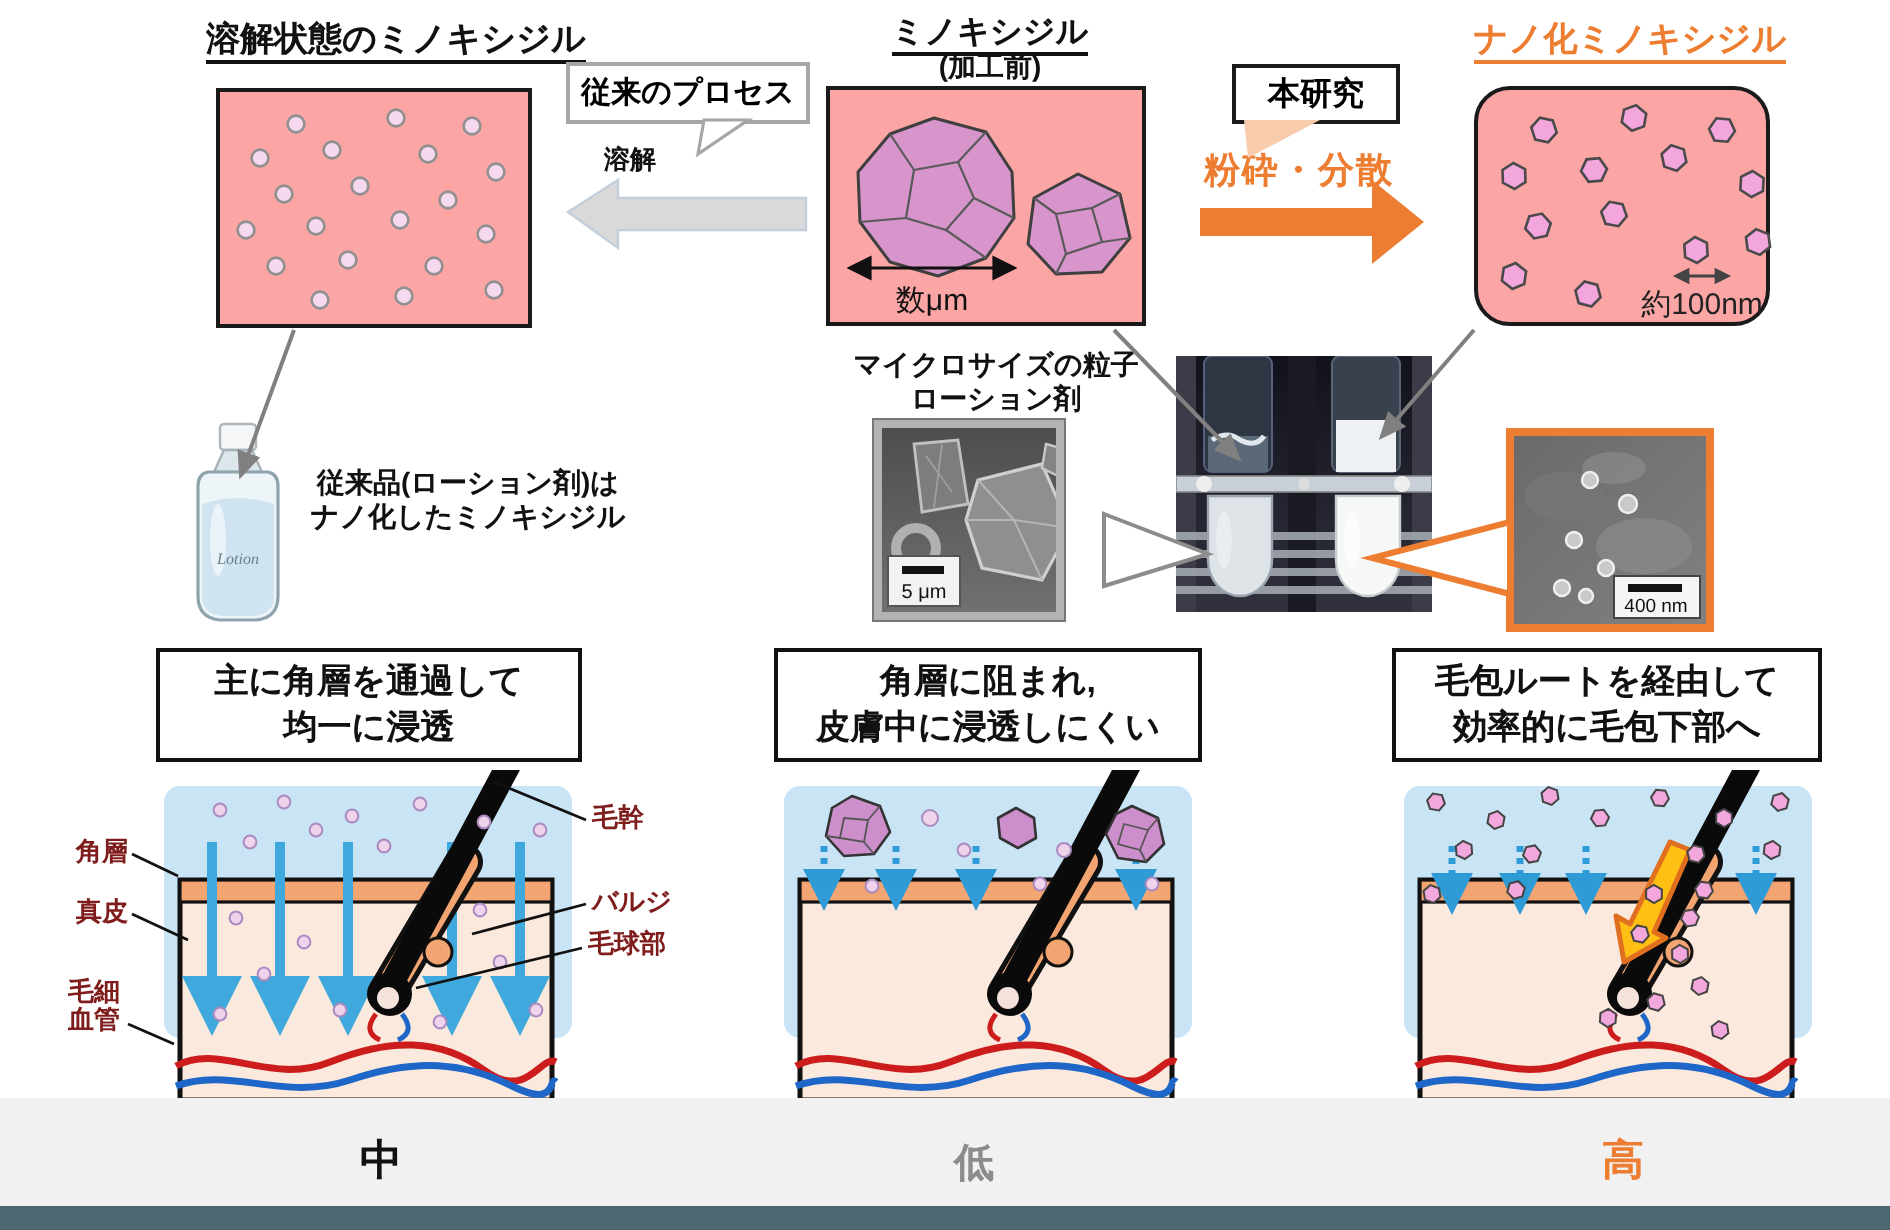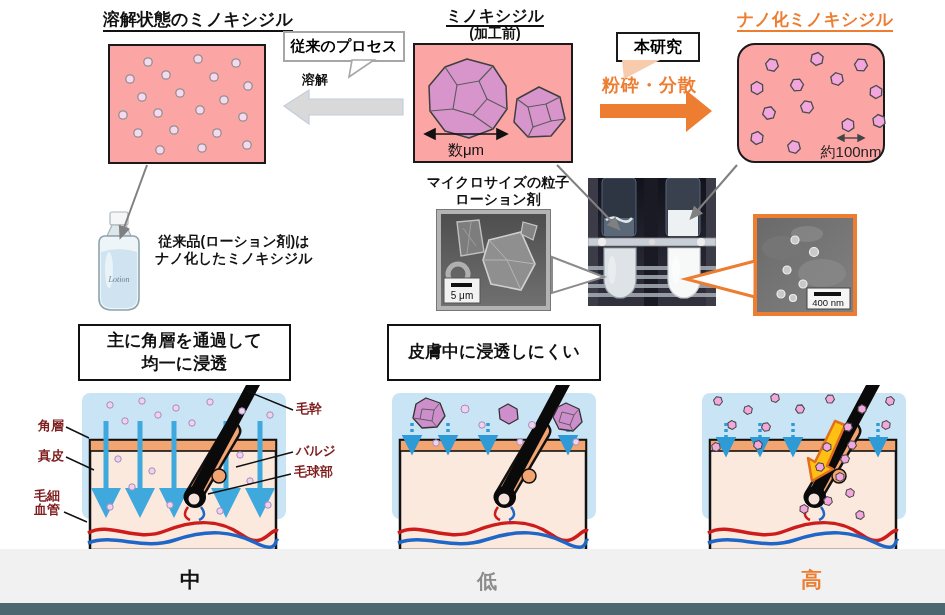--- a/index.html
+++ b/index.html
@@ -136,21 +136,21 @@
   <div class="abs note ctr" style="left:148px;top:233px;width:172px;">
     <div>従来品(ローション剤)は</div>
     <div>ナノ化したミノキシジル</div>
   </div>
 
   <div class="abs note ctr" style="left:424px;top:174px;width:148px;">
     <div>マイクロサイズの粒子</div>
     <div>ローション剤</div>
   </div>
 
-  <div class="abs sem" style="left:437px;top:210px;width:113px;height:100px;border:4px solid #b3b3b3;outline:1px solid #777;">
+  <div class="abs sem" style="left:437px;top:210px;width:95px;height:100px;border:4px solid #b3b3b3;outline:1px solid #777;">
     <svg width="105" height="92" viewBox="0 0 105 92">
       <defs>
         <linearGradient id="semg1" x1="0" y1="0" x2="0" y2="1">
           <stop offset="0" stop-color="#4e4e4e"></stop>
             <stop offset="1" stop-color="#707070"></stop>
         </linearGradient>
       </defs>
       <rect width="105" height="92" fill="url(#semg1)"></rect>
       <polygon points="16,8 38,6 43,38 20,42" fill="#7d7d7d" stroke="#c0c0c0" stroke-width="1.4"></polygon>
       <path d="M22,14 L35,32 M30,8 L26,40" stroke="#9d9d9d" stroke-width="1" fill="none"></path>
@@ -224,21 +224,26 @@
       <rect x="57" y="74" width="27" height="4" fill="#111"></rect>
       <text x="71" y="88" font-size="9.5" fill="#111" text-anchor="middle">400 nm</text>
     </svg>
   </div>
 
   <div class="abs caption" style="left:78px;top:324px;width:213px;height:57px;">
     <div>主に角層を通過して</div>
     <div>均一に浸透</div>
   </div>
   <div class="abs caption" style="left:387px;top:324px;width:214px;height:57px;">
+    <div>角層に阻まれ,</div>
     <div>皮膚中に浸透しにくい</div>
+  </div>
+  <div class="abs caption" style="left:696px;top:324px;width:215px;height:57px;">
+    <div>毛包ルートを経由して</div>
+    <div>効率的に毛包下部へ</div>
   </div>
 
   <svg class="abs" style="left:80px;top:385px;" width="211" height="170" viewBox="0 0 211 170">
     <defs>
       <marker id="bhL" markerWidth="6" markerHeight="6" refX="3" refY="3" orient="auto">
           <path d="M0,0 L6,3 L0,6 Z" fill="#3FA8DC"></path>
         </marker>
     </defs>
     <rect x="2" y="8" width="204" height="126" rx="8" fill="#C9E4F5"></rect>
     <rect x="10" y="55" width="186" height="110" fill="#FCE9DD" stroke="#111" stroke-width="2.5"></rect>

